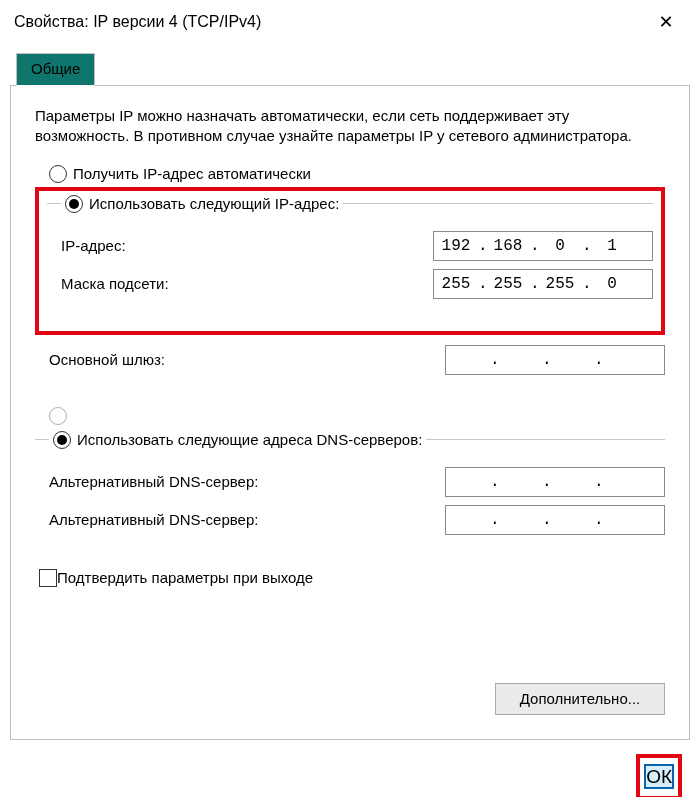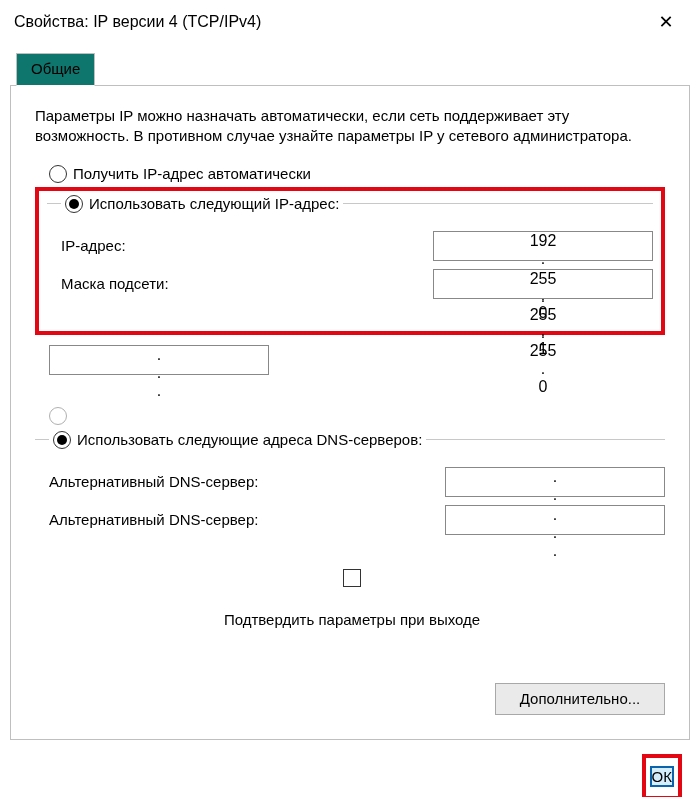--- a/index.html
+++ b/index.html
@@ -109,40 +109,38 @@
     margin: 8px 0 8px 14px;
   }
   .field-label { flex: 1; }
 
   .ip-box {
     display: flex;
     align-items: center;
     border: 1px solid #888;
     height: 30px;
     width: 220px;
-    font-family: Liberation Sans, sans-serif;
+    font-family: Liberation Mono, monospace;
     font-size: 16px;
     background: #fff;
-    flex-direction: column;
   }
   .ip-box .oct {
     width: 44px;
     text-align: center;
   }
   .ip-box .dot {
     width: 8px;
     text-align: center;
   }
 
   .check-row {
     display: flex;
     align-items: center;
-    gap: 24px;
+    gap: 0;
     margin: 26px 0 0 4px;
-    flex-direction: column;
   }
   .checkbox {
     width: 18px; height: 18px;
     border: 1px solid #333;
     background: #fff;
   }
 
   .adv-btn {
     position: absolute;
     right: 24px;
@@ -162,21 +160,21 @@
     gap: 14px;
     padding: 14px 18px 0 0;
   }
   .btn {
     width: 110px;
     height: 34px;
     border: 1px solid #a8a8a8;
     background: #eaeaea;
     text-align: left;
     line-height: 32px;
-    font-size: 15px;
+    font-size: 19px;
     position: relative;
   }
   .btn.default {
     border: 2px solid #0a64ad;
     background: #d6eefc;
     line-height: 30px;
   }
   .ok-highlight {
     border: 4px solid #e30613;
     padding: 4px;
@@ -242,20 +240,21 @@
             <span class="dot">.</span>
           <span class="oct">255</span>
             <span class="dot">.</span>
           <span class="oct">0</span>
         </span>
       </div>
     </fieldset>
   </div>
 
   <div class="field-row" style="margin-top:10px;">
+    <span class="field-label">Основной шлюз:</span>
     <span class="ip-box">
       <span class="oct"></span>
         <span class="dot">.</span>
       <span class="oct"></span>
         <span class="dot">.</span>
       <span class="oct"></span>
         <span class="dot">.</span>
       <span class="oct"></span>
     </span>
   </div>

